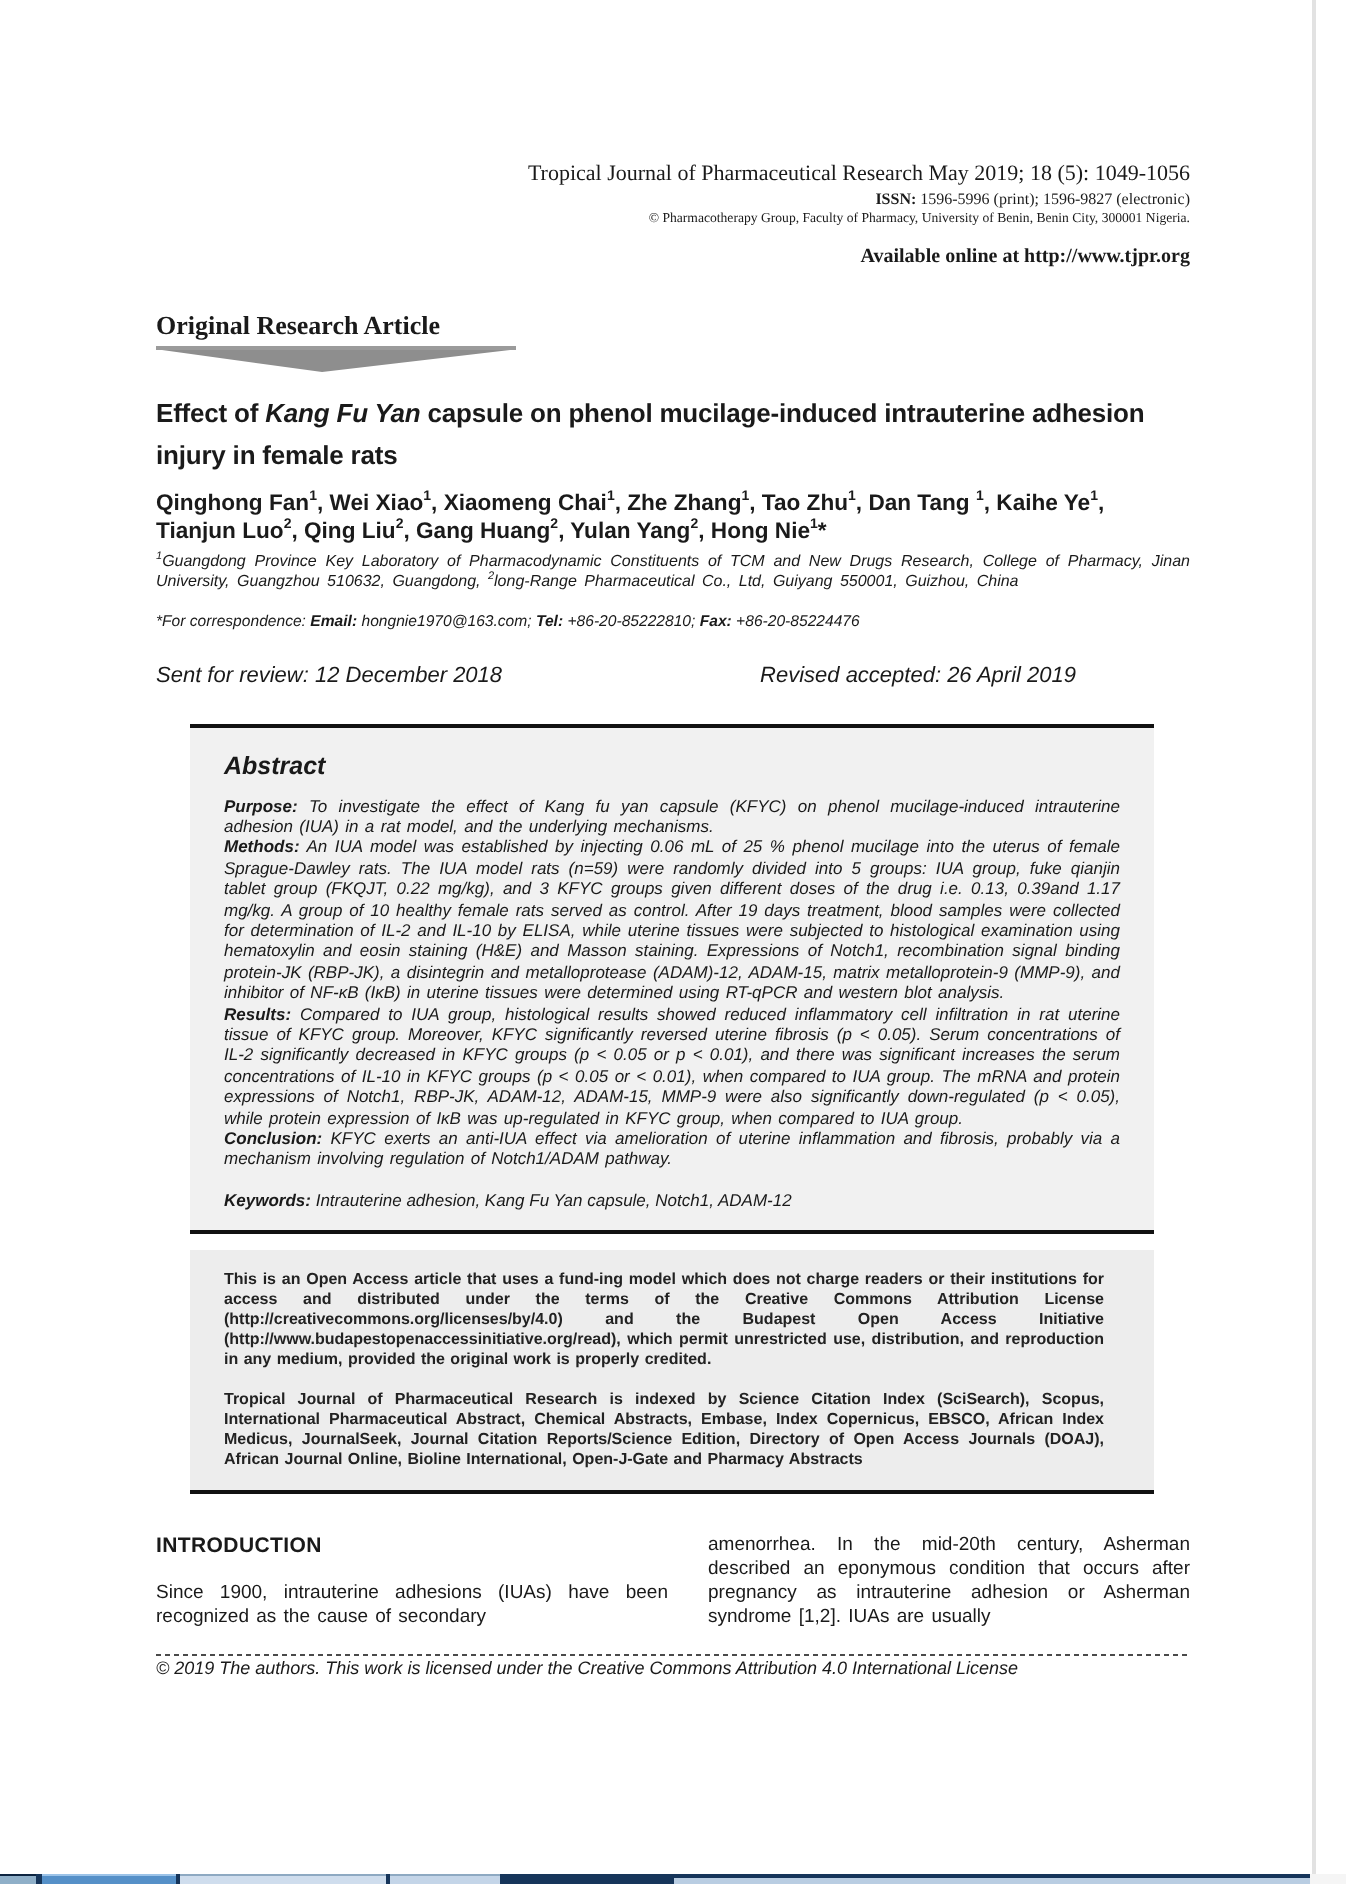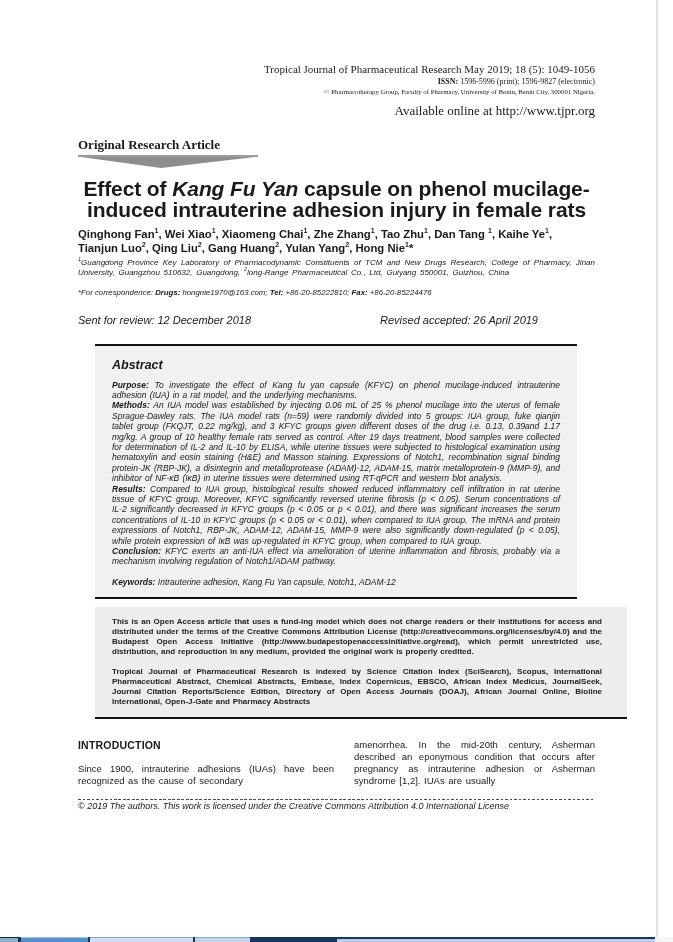--- a/index.html
+++ b/index.html
@@ -1,37 +1,37 @@
 <!DOCTYPE html>
 <html><head>
 <meta charset="utf-8">
 <style>
   * { margin:0; padding:0; box-sizing:border-box; }
   html,body { width:673px; height:942px; background:#ffffff; overflow:hidden; }
   body { font-family:"Liberation Sans", sans-serif; color:#1a1a1a; }
   .page { position:relative; width:673px; height:942px; background:#ffffff; overflow:hidden; }
   .page-edge { position:absolute; top:0; bottom:0; left:656px; width:2px; background:#e2e2e2; }
-  .content { position:absolute; left:78px; top:63px; width:517px; }
+  .content { position:absolute; left:78px; top:81px; width:517px; }
 
   
   .hdr { text-align:right; }
   .hdr-journal { font-family:"Liberation Serif", serif; font-size:11px; line-height:13px; }
   .hdr-issn { font-family:"Liberation Serif", serif; font-size:8px; line-height:11px; }
   .hdr-issn b { font-weight:bold; }
   .hdr-pub { font-family:"Liberation Serif", serif; font-size:6.8px; line-height:9px; }
-  .hdr-avail { margin-top:9px; font-family:"Liberation Serif", serif; font-size:13px; line-height:11px; }
+  .hdr-avail { margin-top:9px; font-family:"Liberation Serif", serif; font-size:10px; line-height:11px;font-weight:bold; }
   .hdr-doi { font-family:"Liberation Serif", serif; font-size:8.5px; line-height:11px; font-weight:bold; }
 
   .ora { margin-top:21px; }
   .ora-title { font-family:"Liberation Serif", serif; font-weight:bold; font-size:13px; line-height:16px; }
   .ora-line { width:180px; height:2px; background:#9b9b9b; margin-top:2px; }
   .ora-arrow { width:174px; height:11px; margin-left:3px; background:#8e8e8e;
                clip-path:polygon(0 0, 100% 0, 46% 100%); }
 
-  .title { margin-top:10px; font-size:21px; line-height:21px; font-weight:bold; letter-spacing:-0.1px;text-align:center; }
+  .title { margin-top:10px; font-size:13px; line-height:21px; font-weight:bold; letter-spacing:-0.1px; }
   .title i { font-style:italic; }
 
   .authors { margin-top:8px; font-size:11.3px; line-height:13.5px; font-weight:bold; }
   .authors sup { font-size:7px; vertical-align:super; line-height:0; }
 
   .affil { margin-top:3px; font-size:8px; line-height:9.5px; font-style:italic; text-align:justify; word-spacing:1.5px; }
   .affil sup { font-size:5.5px; vertical-align:super; line-height:0; }
 
   .corresp { margin-top:11px; font-size:7.8px; line-height:9.5px; font-style:italic; }
   .corresp b { font-weight:bold; }
@@ -42,21 +42,21 @@
   
   .abs-box { margin-top:19px; margin-left:17px; width:482px; background:#f1f1f1;
              border-top:2px solid #111; border-bottom:2px solid #111; padding:12px 17px 10px 17px; }
   .abs-head { font-size:12.5px; line-height:15px; font-weight:bold; font-style:italic; margin-bottom:7px; }
   .abs-sec { font-size:8.5px; line-height:10.4px; font-style:italic; text-align:justify; word-spacing:0.8px; }
   .abs-sec b { font-weight:bold; }
   .abs-keywords { margin-top:10px; font-size:8.5px; line-height:10.4px; font-style:italic; }
   .abs-keywords b { font-weight:bold; }
 
   
-  .oa-box { margin-top:8px; margin-left:17px; width:532px; background:#ededed;
+  .oa-box { margin-top:8px; margin-left:17px; width:482px; background:#ededed;
             border-bottom:2px solid #111; padding:10px 25px 10px 17px; }
   .oa-p { font-size:8px; line-height:10px; font-weight:bold; text-align:justify; word-spacing:0.5px; color:#222; }
   .oa-p + .oa-p { margin-top:10px; }
 
   
   .intro { margin-top:20px; display:flex; }
   .col-l { width:256px; margin-right:20px; }
   .col-r { width:241px; }
   .intro-head { font-size:10.5px; line-height:12px; font-weight:bold; letter-spacing:0.2px; }
   .body-p { font-size:9.5px; line-height:12px; text-align:justify; word-spacing:1px; }
@@ -96,21 +96,21 @@
       <div class="ora-line"></div>
       <div class="ora-arrow"></div>
     </div>
 
     <h1 class="title"><span>Effect of </span><i>Kang Fu Yan</i><span> capsule on phenol mucilage-induced intrauterine adhesion injury in female rats</span></h1>
 
     <div class="authors"><span>Qinghong Fan</span><sup>1</sup><span>, </span><span>Wei Xiao</span><sup>1</sup><span>, </span><span>Xiaomeng Chai</span><sup>1</sup><span>, </span><span>Zhe Zhang</span><sup>1</sup><span>, </span><span>Tao Zhu</span><sup>1</sup><span>, </span><span>Dan Tang </span><sup>1</sup><span>, </span><span>Kaihe Ye</span><sup>1</sup><span>, </span><span>Tianjun Luo</span><sup>2</sup><span>, </span><span>Qing Liu</span><sup>2</sup><span>, </span><span>Gang Huang</span><sup>2</sup><span>, </span><span>Yulan Yang</span><sup>2</sup><span>, </span><span>Hong Nie</span><sup>1</sup><span>*</span></div>
 
     <div class="affil"><sup>1</sup><span>Guangdong Province Key Laboratory of Pharmacodynamic Constituents of TCM and New Drugs Research, College of Pharmacy, Jinan University, Guangzhou 510632, Guangdong, </span><sup>2</sup><span>long-Range Pharmaceutical Co., Ltd, Guiyang 550001, Guizhou, China</span></div>
 
-    <div class="corresp"><span>*For correspondence: </span><b>Drugs:</b><span> hongnie1970@163.com; </span><b>Tel:</b><span> +86-20-85222810; </span><b>Fax:</b><span> +86-20-85224476</span></div>
+    <div class="corresp"><span>*For correspondence: </span><b>Email:</b><span> hongnie1970@163.com; </span><b>Tel:</b><span> +86-20-85222810; </span><b>Fax:</b><span> +86-20-85224476</span></div>
 
     <div class="dates">
       <span>Sent for review: 12 December 2018</span>
       <span>Revised accepted: 26 April 2019</span>
     </div>
 
     <div class="abs-box">
       <div class="abs-head">Abstract</div>
       <p class="abs-sec"><b>Purpose:</b><span> To investigate the effect of Kang fu yan capsule (KFYC) on phenol mucilage-induced intrauterine adhesion (IUA) in a rat model, and the underlying mechanisms.</span></p>
       <p class="abs-sec"><b>Methods:</b><span> An IUA model was established by injecting 0.06 mL of 25 % phenol mucilage into the uterus of female Sprague-Dawley rats. The IUA model rats (n=59) were randomly divided into 5 groups: IUA group, fuke qianjin tablet group (FKQJT, 0.22 mg/kg), and 3 KFYC groups given different doses of the drug i.e. 0.13, 0.39and 1.17 mg/kg. A group of 10 healthy female rats served as control. After 19 days treatment, blood samples were collected for determination of IL-2 and IL-10 by ELISA, while uterine tissues were subjected to histological examination using hematoxylin and eosin staining (H&amp;E) and Masson staining. Expressions of Notch1, recombination signal binding protein-JK (RBP-JK), a disintegrin and metalloprotease (ADAM)-12, ADAM-15, matrix metalloprotein-9 (MMP-9), and inhibitor of NF-κB (IκB) in uterine tissues were determined using RT-qPCR and western blot analysis.</span></p>

